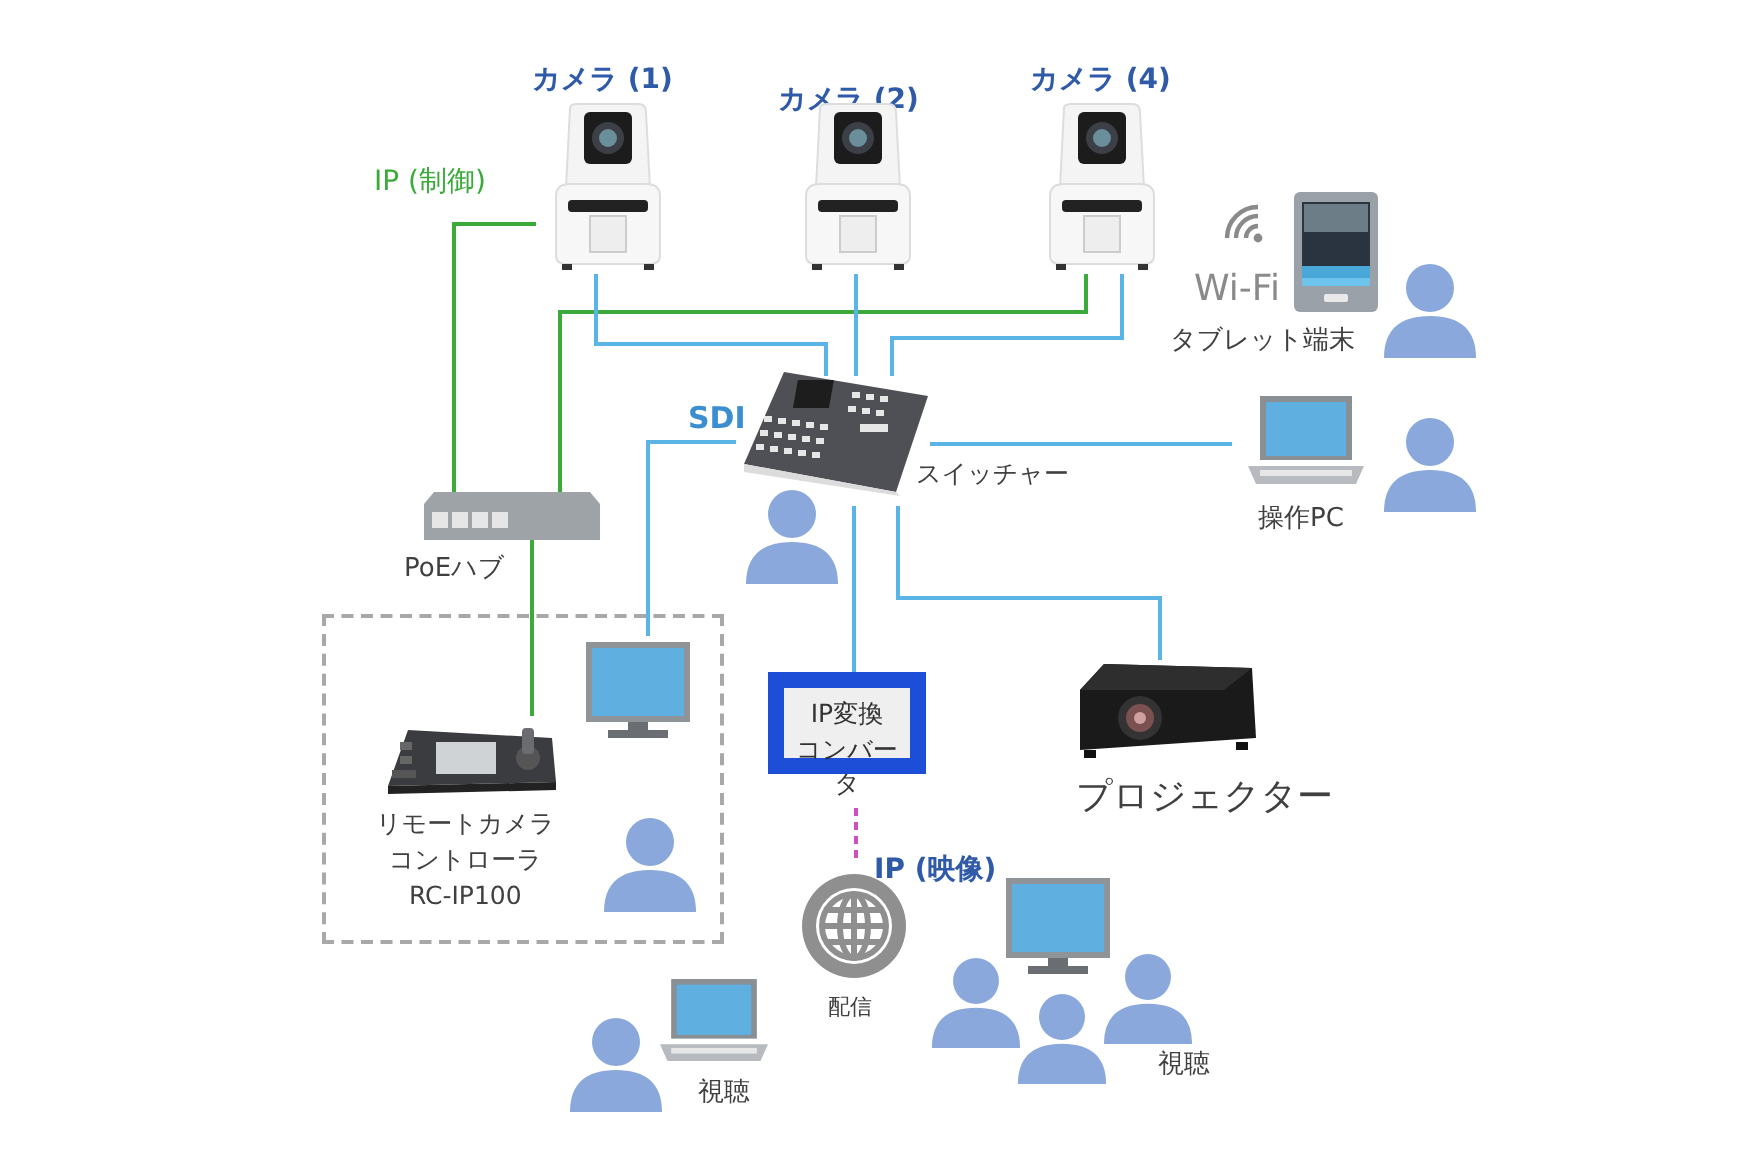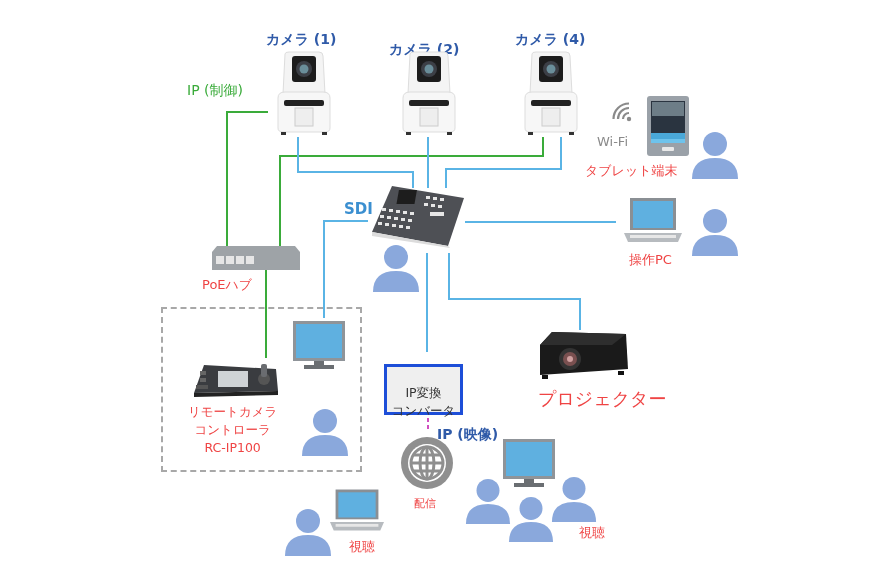--- a/index.html
+++ b/index.html
@@ -1,27 +1,27 @@
 <!DOCTYPE html>
 <html><head>
 <meta charset="utf-8">
 <style>
   html, body { margin:0; padding:0; background:#ffffff; }
   body { width:880px; height:586px; position:relative; overflow:hidden;
          font-family:"DejaVu Sans", "Liberation Sans", sans-serif; color:#333; }
   .abs { position:absolute; }
-  .lbl { position:absolute; font-size:12.5px; color:#ef4444; white-space:nowrap; text-align:center; line-height:1.45; }
+  .lbl { position:absolute; font-size:12.5px; color:#404040; white-space:nowrap; text-align:center; line-height:1.45; }
   .cam-lbl { position:absolute; font-size:14px; font-weight:bold; color:#2f5aa8; white-space:nowrap; }
   .green-lbl { position:absolute; font-size:14px; font-weight:normal; color:#3aab3a; white-space:nowrap; }
   .blue-lbl { position:absolute; font-size:15px; font-weight:bold; color:#3b8fd0; white-space:nowrap; }
   .ip-video { position:absolute; font-size:14px; font-weight:bold; color:#2f5aa8; white-space:nowrap;margin-top:16px; }
-  .wifi-lbl { position:absolute; font-size:13px; color:#8a8a8a; white-space:nowrap; }
-  .conv-box { position:absolute; left:384px; top:364px; width:79px; height:51px; background:#efefef;
-              border:3px solid #1d4ed8; box-sizing:border-box; font-size:12.5px; color:#333;
-              text-align:center; line-height:1.4; padding-top:17px; }
+  .wifi-lbl { position:absolute; font-size:18px; color:#8a8a8a; white-space:nowrap; }
+  .conv-box { position:absolute; left:384px; top:336px; width:79px; height:51px; background:#efefef;
+              border:8px solid #1d4ed8; box-sizing:border-box; font-size:12.5px; color:#333;
+              text-align:center; line-height:1.4; padding-top:4px; }
   .dash-box { position:absolute; left:161px; top:307px; width:201px; height:165px;
               border:2px dashed #a8a8a8; box-sizing:border-box; }
   svg.lines { position:absolute; left:0; top:0; }
 </style>
 </head>
 <body>
 
 <svg class="lines" width="880" height="586">
 
   <polyline points="268,112 227,112 227,250" fill="none" stroke="#3aab3a" stroke-width="2"></polyline>
@@ -124,20 +124,21 @@
     <rect x="56" y="12" width="4" height="3"></rect>
       <rect x="63" y="13" width="4" height="3"></rect>
       <rect x="70" y="14" width="4" height="3"></rect>
     <rect x="54" y="19" width="4" height="3"></rect>
       <rect x="61" y="20" width="4" height="3"></rect>
       <rect x="68" y="21" width="4" height="3"></rect>
     <rect x="60" y="28" width="14" height="4"></rect>
   </g>
 </svg>
 <div class="lbl" style="left:458px;top:228px;">
+  <div>スイッチャー</div>
 </div>
 <svg class="abs" style="left:373px;top:244px;" width="46" height="48" viewBox="0 0 46 48">
   <circle cx="23" cy="13" r="12" fill="#8aa8dc"></circle>
     <path d="M0 48 Q0 27 23 27 Q46 27 46 48 Z" fill="#8aa8dc"></path>
 </svg>
 
 <svg class="abs" style="left:624px;top:197px;" width="58" height="46" viewBox="0 0 58 46">
   <rect x="6" y="1" width="46" height="32" fill="#8a8f94"></rect>
   <rect x="9" y="4" width="40" height="27" fill="#5fb0e0"></rect>
   <path d="M0 36 L58 36 L54 45 L4 45 Z" fill="#b7bbbf"></path>

